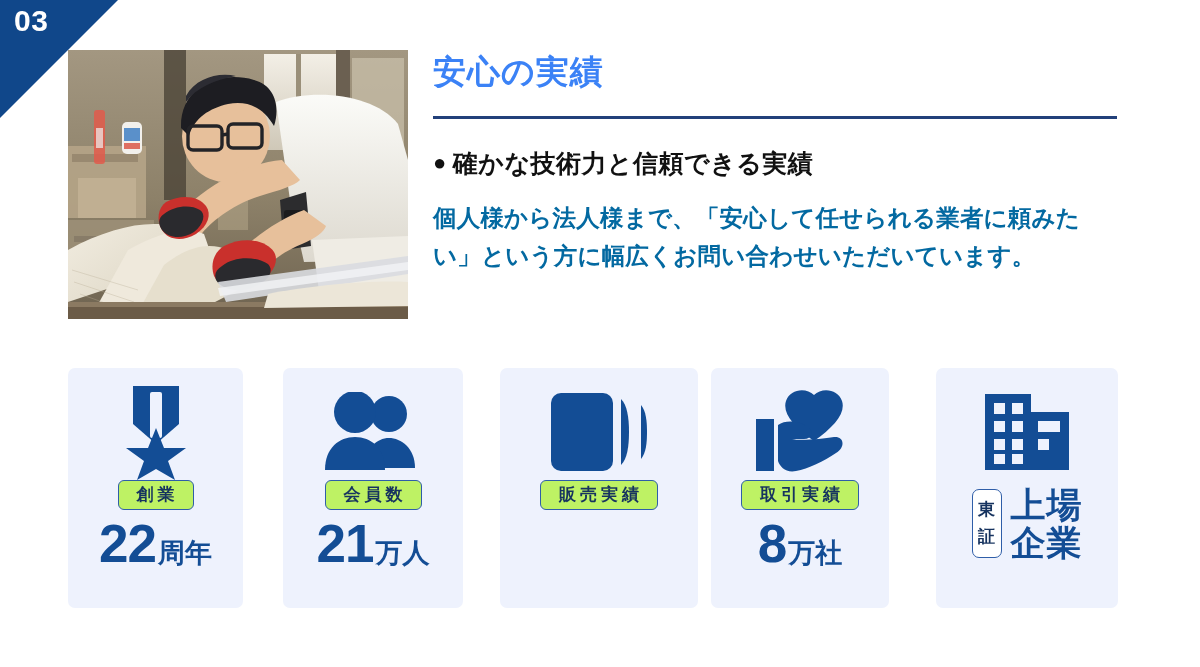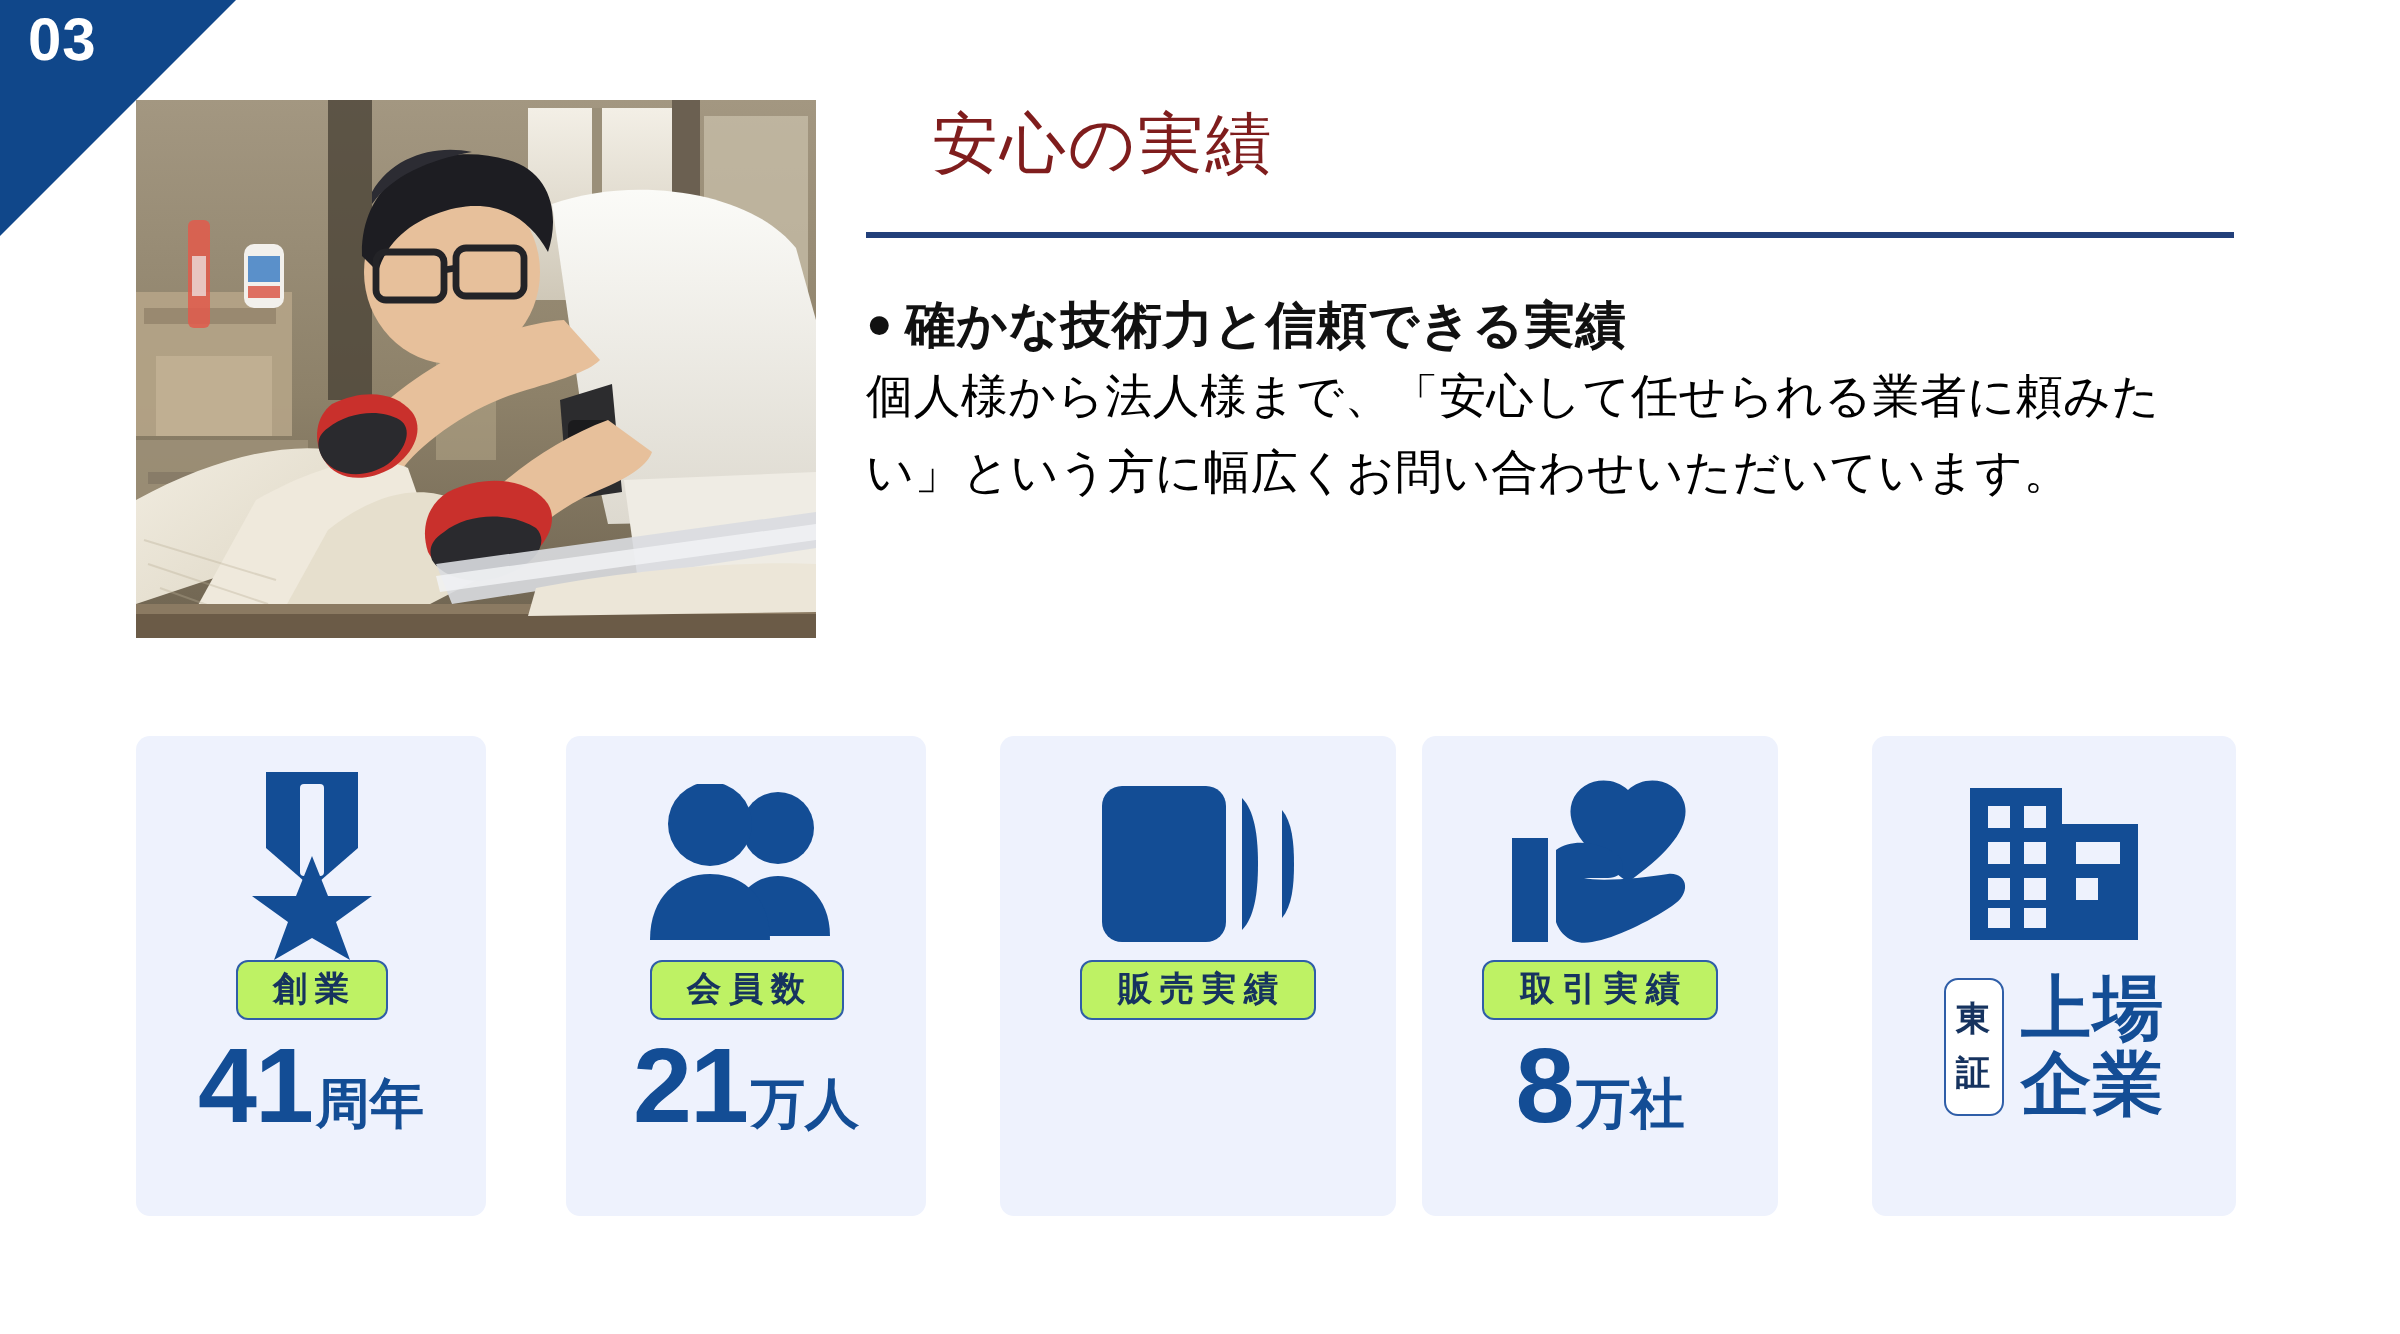--- a/index.html
+++ b/index.html
@@ -54,26 +54,25 @@
   .photo svg { display: block; width: 100%; height: 100%; }
 
   
   .content {
     position: absolute;
     left: 433px;
     top: 52px;
     width: 684px;
   }
   .heading {
-    color: #7f1d1d;
+    color: #3b82f6;
     font-size: 33px;
-    font-weight: 400;
+    font-weight: 700;
     letter-spacing: 1px;
     line-height: 1.2;
-    margin-left: 33px;
   }
   .rule {
     margin-top: 24px;
     height: 3px;
     background: #22407a;
     width: 100%;
   }
   .subhead {
     margin-top: 28px;
     color: #111111;
@@ -82,25 +81,26 @@
     letter-spacing: 0.5px;
     line-height: 1.3;
   }
   .subhead .bullet {
     display: inline-block;
     margin-right: 6px;
     font-size: 22px;
     vertical-align: 2px;
   }
   .body-text {
-    color: #000000;
+    margin-top: 20px;
+    color: #0369a1;
     font-size: 23.5px;
     line-height: 1.62;
     letter-spacing: 0.2px;
-    font-weight: 400;
+    font-weight: 700;
   }
 
   
   .cards {
     position: absolute;
     left: 68px;
     top: 368px;
     width: 1064px;
     height: 240px;
     display: flex;
@@ -308,21 +308,21 @@
     <div class="card c1">
       <div class="card-icon">
         <svg width="74" height="96" viewBox="0 0 74 96">
           <path d="M14 2 H60 V40 L37 60 L14 40 Z" fill="#134d95"></path>
           <rect x="31" y="8" width="12" height="46" rx="2" fill="#eef2fd"></rect>
           <path d="M37 44 L45 64 L67 64 L49 77 L56 96 L37 85 L18 96 L25 77 L7 64 L29 64 Z" fill="#134d95"></path>
         </svg>
       </div>
       <div class="pill">創業</div>
       <div class="value">
-        <span class="num">41</span>
+        <span class="num">22</span>
         <span class="unit">周年</span>
       </div>
     </div>
 
     <div class="card c2">
       <div class="card-icon">
         <svg width="104" height="80" viewBox="0 0 104 80">
           <circle cx="68" cy="22" r="18" fill="#134d95"></circle>
           <path d="M44 76 C44 56 56 46 68 46 C80 46 94 56 94 76 Z" fill="#134d95"></path>
           <circle cx="34" cy="20" r="21" fill="#134d95"></circle>

